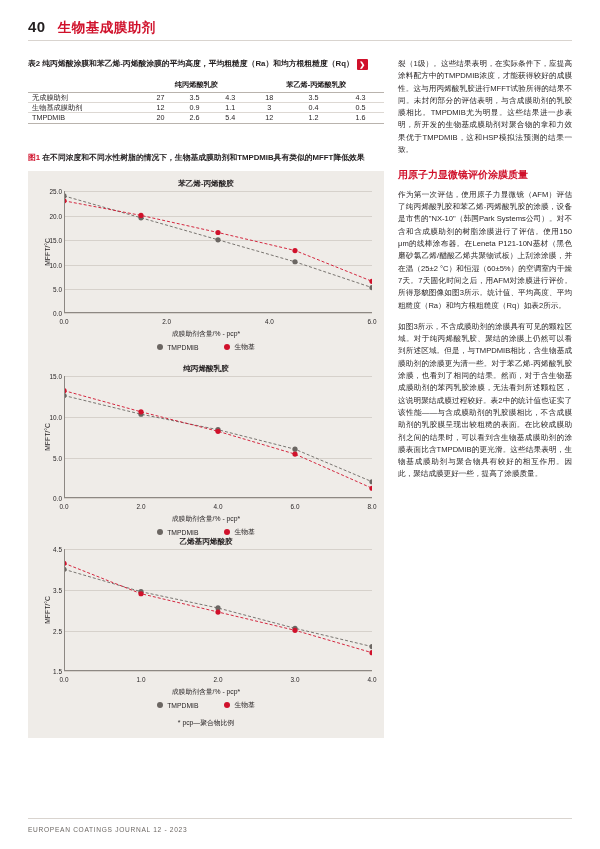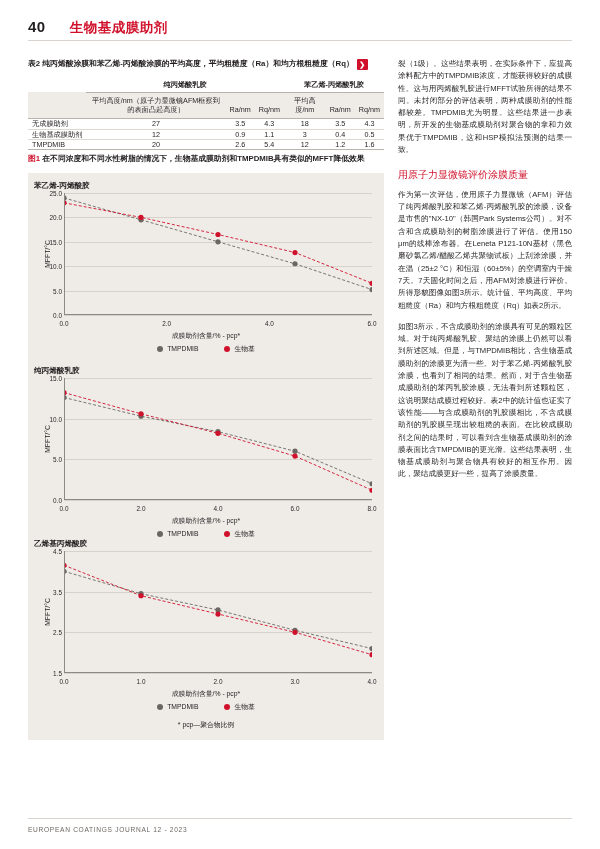--- a/index.html
+++ b/index.html
@@ -19,21 +19,21 @@
     width: 600px; height: 849px;
   }
 
   
   .page-header {
     position: absolute;
     left: 28px; top: 18px;
     width: 544px;
     display: flex;
     align-items: baseline;
-    gap: 24px;
+    gap: 12px;
   }
   .folio {
     font-size: 15px;
     font-weight: bold;
     color: #231f20;
     letter-spacing: 0.5px;
   }
   .running-title {
     font-size: 13.5px;
     font-weight: bold;
@@ -112,33 +112,34 @@
   }
   table.data tbody tr:last-child td { border-bottom: 1px solid #b9b3ad; }
   .topline { border-top: 1px solid #b9b3ad !important; }
   .hdr-shade { background: #efece8; }
 
   
   .fig-caption {
     font-size: 7.8px;
     font-weight: bold;
     line-height: 1.5;
-    margin-top: 3px;
+    margin-top: 28px;
     margin-bottom: 8px;
   }
   .fig-caption .fignum { color: #d0112b; }
 
   
   .chart-panel {
     background: #efece8;
     padding: 8px 6px 10px 6px;
     margin-top: 2px;
   }
   .chart-block { position: relative; }
   .chart-title {
+    text-align: center;
     font-size: 7.6px;
     font-weight: bold;
     margin-bottom: 2px;
   }
   .plot-wrap {
     position: relative;
     margin: 0 6px 0 30px;
     height: 122px;
   }
   .ylabel {
@@ -205,21 +206,21 @@
   .body-text {
     font-size: 7.6px;
     line-height: 1.62;
     text-align: justify;
     color: #231f20;
   }
   .body-text p { margin: 0 0 9px 0; }
   .sub-head {
     color: #d0112b;
     font-size: 10px;
-    font-weight: normal;
+    font-weight: bold;
     line-height: 1.35;
     margin: 12px 0 7px 0;
   }
 
   
   .footer-rule {
     position: absolute;
     left: 28px; bottom: 30px;
     width: 544px; height: 1px;
     background: #d9d4cf;
@@ -248,29 +249,20 @@
     <div class="tbl-caption">
       <span>表2 纯丙烯酸涂膜和苯乙烯-丙烯酸涂膜的平均高度，平均粗糙度（Ra）和均方根粗糙度（Rq）</span><span class="arrow-box">❯</span>
     </div>
 
     <table class="data">
       <thead>
         <tr class="grp">
           <th class="blank"></th>
           <th colspan="3">纯丙烯酸乳胶</th>
           <th colspan="3">苯乙烯-丙烯酸乳胶</th>
-        </tr>
-        <tr class="hdr-shade">
-          <th></th>
-          <th>平均高度/nm（原子力显微镜AFM框察到的表面凸起高度）</th>
-          <th>Ra/nm</th>
-          <th>Rq/nm</th>
-          <th>平均高度/nm</th>
-          <th>Ra/nm</th>
-          <th>Rq/nm</th>
         </tr>
       </thead>
       <tbody>
         <tr>
           <td class="rowlab topline">无成膜助剂</td>
           <td class="topline">27</td>
           <td class="topline">3.5</td>
           <td class="topline">4.3</td>
           <td class="topline">18</td>
           <td class="topline">3.5</td>
@@ -445,21 +437,21 @@
               <span>生物基</span>
             </span>
         </div>
       </div>
 
       <div class="pcp-note">* pcp—聚合物比例</div>
     </div>
   </div>
 
   <div class="col-right body-text">
-    <p>裂（1级）。这些结果表明，在实际条件下，应提高涂料配方中的TMPDMIB浓度，才能获得较好的成膜性。这与用丙烯酸乳胶进行MFFT试验所得的结果不同。未封闭部分的评估表明，两种成膜助剂的性能都较差。TMPDMIB尤为明显。这些结果进一步表明，所开发的生物基成膜助剂对聚合物的拿和力效果优于TMPDMIB，这和HSP模拟法预测的结果一致。</p>
+    <p>裂（1级）。这些结果表明，在实际条件下，应提高涂料配方中的TMPDMIB浓度，才能获得较好的成膜性。这与用丙烯酸乳胶进行MFFT试验所得的结果不同。未封闭部分的评估表明，与含成膜助剂的乳胶膜相比。TMPDMIB尤为明显。这些结果进一步表明，所开发的生物基成膜助剂对聚合物的拿和力效果优于TMPDMIB，这和HSP模拟法预测的结果一致。</p>
     <div class="sub-head">用原子力显微镜评价涂膜质量</div>
     <p>作为第一次评估，使用原子力显微镜（AFM）评估了纯丙烯酸乳胶和苯乙烯-丙烯酸乳胶的涂膜，设备是市售的"NX-10"（韩国Park Systems公司）。对不含和含成膜助剂的树脂涂膜进行了评估。使用150 μm的线棒涂布器。在Leneta P121-10N基材（黑色磨砂氯乙烯/醋酸乙烯共聚物试板）上刮涂涂膜，并在温（25±2 °C）和恒湿（60±5%）的空调室内干燥7天。7天固化时间之后，用AFM对涂膜进行评价。所得形貌图像如图3所示。统计值、平均高度、平均粗糙度（Ra）和均方根粗糙度（Rq）如表2所示。</p>
     <p>如图3所示，不含成膜助剂的涂膜具有可见的颗粒区域。对于纯丙烯酸乳胶、聚结的涂膜上仍然可以看到所述区域。但是，与TMPDMIB相比，含生物基成膜助剂的涂膜更为清一些。对于苯乙烯-丙烯酸乳胶涂膜，也看到了相同的结果。然而，对于含生物基成膜助剂的苯丙乳胶涂膜，无法看到所述颗粒区，这说明聚结成膜过程较好。表2中的统计值也证实了该性能——与含成膜助剂的乳胶膜相比，不含成膜助剂的乳胶膜呈现出较粗糙的表面。在比较成膜助剂之间的结果时，可以看到含生物基成膜助剂的涂膜表面比含TMPDMIB的更光滑。这些结果表明，生物基成膜助剂与聚合物具有较好的相互作用。因此，聚结成膜更好一些，提高了涂膜质量。</p>
   </div>
 
   <div class="footer-rule"></div>
   <div class="footer">EUROPEAN COATINGS JOURNAL 12 - 2023</div>
 </div>
 
 </body></html>

